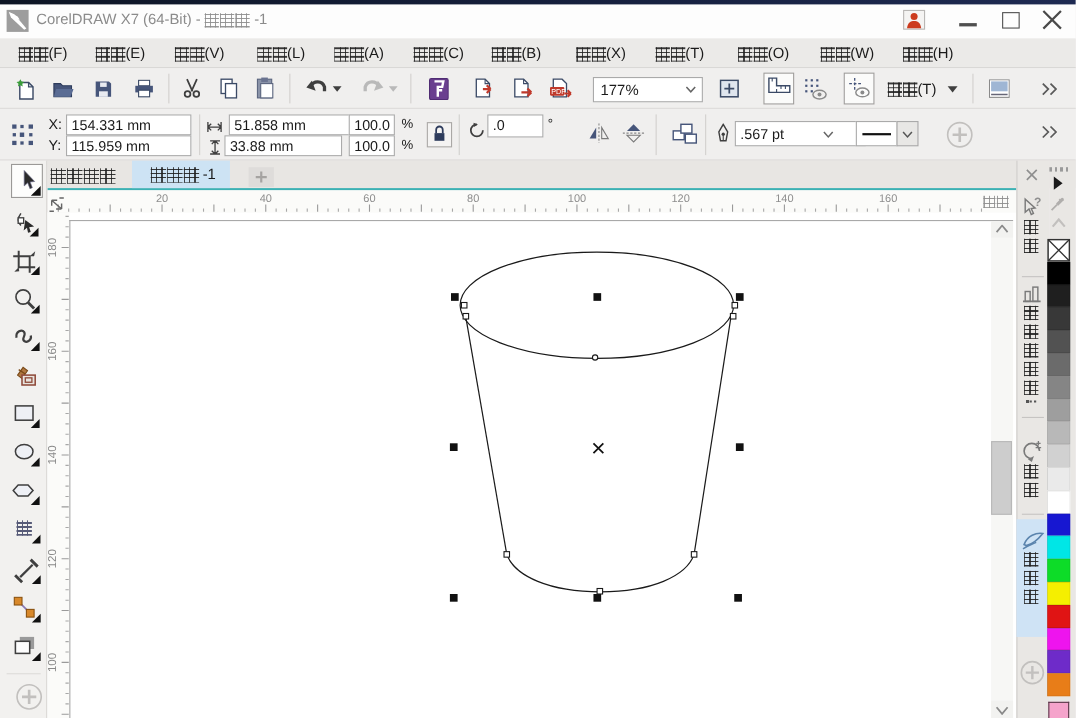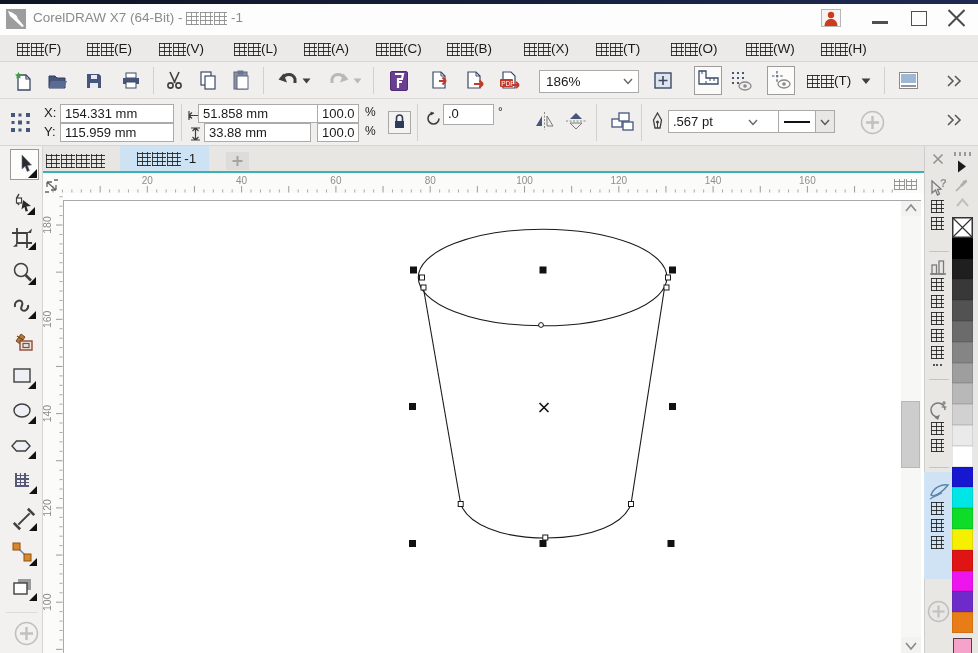--- a/index.html
+++ b/index.html
@@ -152,21 +152,21 @@
       <path d="M9 13 L18 13 M18 13 L14.5 9.5 M18 13 L14.5 16.5" stroke="#c0392b" stroke-width="2" fill="none"></path>
     </svg>
 
     <svg class="abs" style="left:499px;top:9px;" width="21" height="21" viewBox="0 0 21 21">
       <path d="M4 1 L12 1 L16 5 L16 17 L4 17 Z" fill="#fff" stroke="#3b4a66" stroke-width="1.2"></path>
       <rect x="1" y="8" width="13" height="8" rx="1" fill="#c0392b"></rect>
       <text x="2.2" y="14.6" font-size="6.5" fill="#fff" font-family="Liberation Sans">PDF</text>
       <path d="M14 14 L20 14 M20 14 L17 11 M20 14 L17 17" stroke="#c0392b" stroke-width="1.8" fill="none"></path>
     </svg>
 
-    <div class="abs" style="left:539px;top:8px;width:100px;height:23px;background:#fff;border:1px solid #aaa;box-sizing:border-box;font-size:13.5px;color:#1a1a1a;line-height:21px;padding-left:6px;">186%</div>
+    <div class="abs" style="left:539px;top:8px;width:100px;height:23px;background:#fff;border:1px solid #aaa;box-sizing:border-box;font-size:13.5px;color:#1a1a1a;line-height:21px;padding-left:6px;">177%</div>
     <svg class="abs" style="left:623px;top:16px;" width="10" height="7" viewBox="0 0 10 7">
         <path d="M1 1 L5 5.5 L9 1" stroke="#666" stroke-width="1.4" fill="none"></path>
       </svg>
 
     <svg class="abs" style="left:654px;top:10px;" width="18" height="17" viewBox="0 0 18 17">
       <rect x="1" y="1" width="16" height="15" fill="#dfe5ee" stroke="#3b4a66" stroke-width="1.4"></rect>
       <path d="M9 4 L9 13 M4.5 8.5 L13.5 8.5" stroke="#3b4a66" stroke-width="1.6"></path>
     </svg>
 
     <div class="abs" style="left:694px;top:4px;width:28px;height:29px;background:#fbfbfa;border:1px solid #9f9d9b;box-sizing:border-box;"></div>
@@ -234,21 +234,21 @@
     <div class="abs" style="left:44px;top:25px;font-size:13px;color:#1a1a1a;">Y:</div>
     <div class="inp" style="left:60px;top:5px;width:114px;height:19px;">154.331 mm</div>
     <div class="inp" style="left:60px;top:24px;width:114px;height:19px;">115.959 mm</div>
     <div class="sep" style="left:181px;top:5px;height:37px;"></div>
     <svg class="abs" style="left:188px;top:11px;" width="14" height="11" viewBox="0 0 14 11">
       <path d="M1 5.5 L13 5.5 M1 5.5 L4 2.5 M1 5.5 L4 8.5 M13 5.5 L10 2.5 M13 5.5 L10 8.5 M1 1 L1 10 M13 1 L13 10" stroke="#3f3f3f" stroke-width="1.2" fill="none"></path>
     </svg>
     <svg class="abs" style="left:190px;top:28px;" width="11" height="14" viewBox="0 0 11 14">
       <path d="M5.5 1 L5.5 13 M5.5 1 L2.5 4 M5.5 1 L8.5 4 M5.5 13 L2.5 10 M5.5 13 L8.5 10 M1 1 L10 1 M1 13 L10 13" stroke="#3f3f3f" stroke-width="1.2" fill="none"></path>
     </svg>
-    <div class="inp" style="left:198px;top:5px;width:128px;height:19px;">51.858 mm</div>
+    <div class="inp" style="left:208px;top:5px;width:128px;height:19px;">51.858 mm</div>
     <div class="inp" style="left:204px;top:24px;width:107px;height:19px;">33.88 mm</div>
     <div class="inp" style="left:317px;top:5px;width:42px;height:19px;">100.0</div>
     <div class="inp" style="left:317px;top:24px;width:42px;height:19px;">100.0</div>
     <div class="abs" style="left:365px;top:6px;font-size:12px;color:#1a1a1a;">%</div>
     <div class="abs" style="left:365px;top:25px;font-size:12px;color:#1a1a1a;">%</div>
 
     <div class="abs" style="left:388px;top:12px;width:23px;height:23px;background:#f4f3f2;border:1px solid #aaa8a6;box-sizing:border-box;">
       <svg width="21" height="21" viewBox="0 0 21 21">
         <rect x="6" y="9" width="9" height="7" fill="#2e3c5c"></rect>
         <path d="M7.5 9 L7.5 6 A3 3 0 0 1 13.5 6 L13.5 9" fill="none" stroke="#2e3c5c" stroke-width="1.6"></path>

